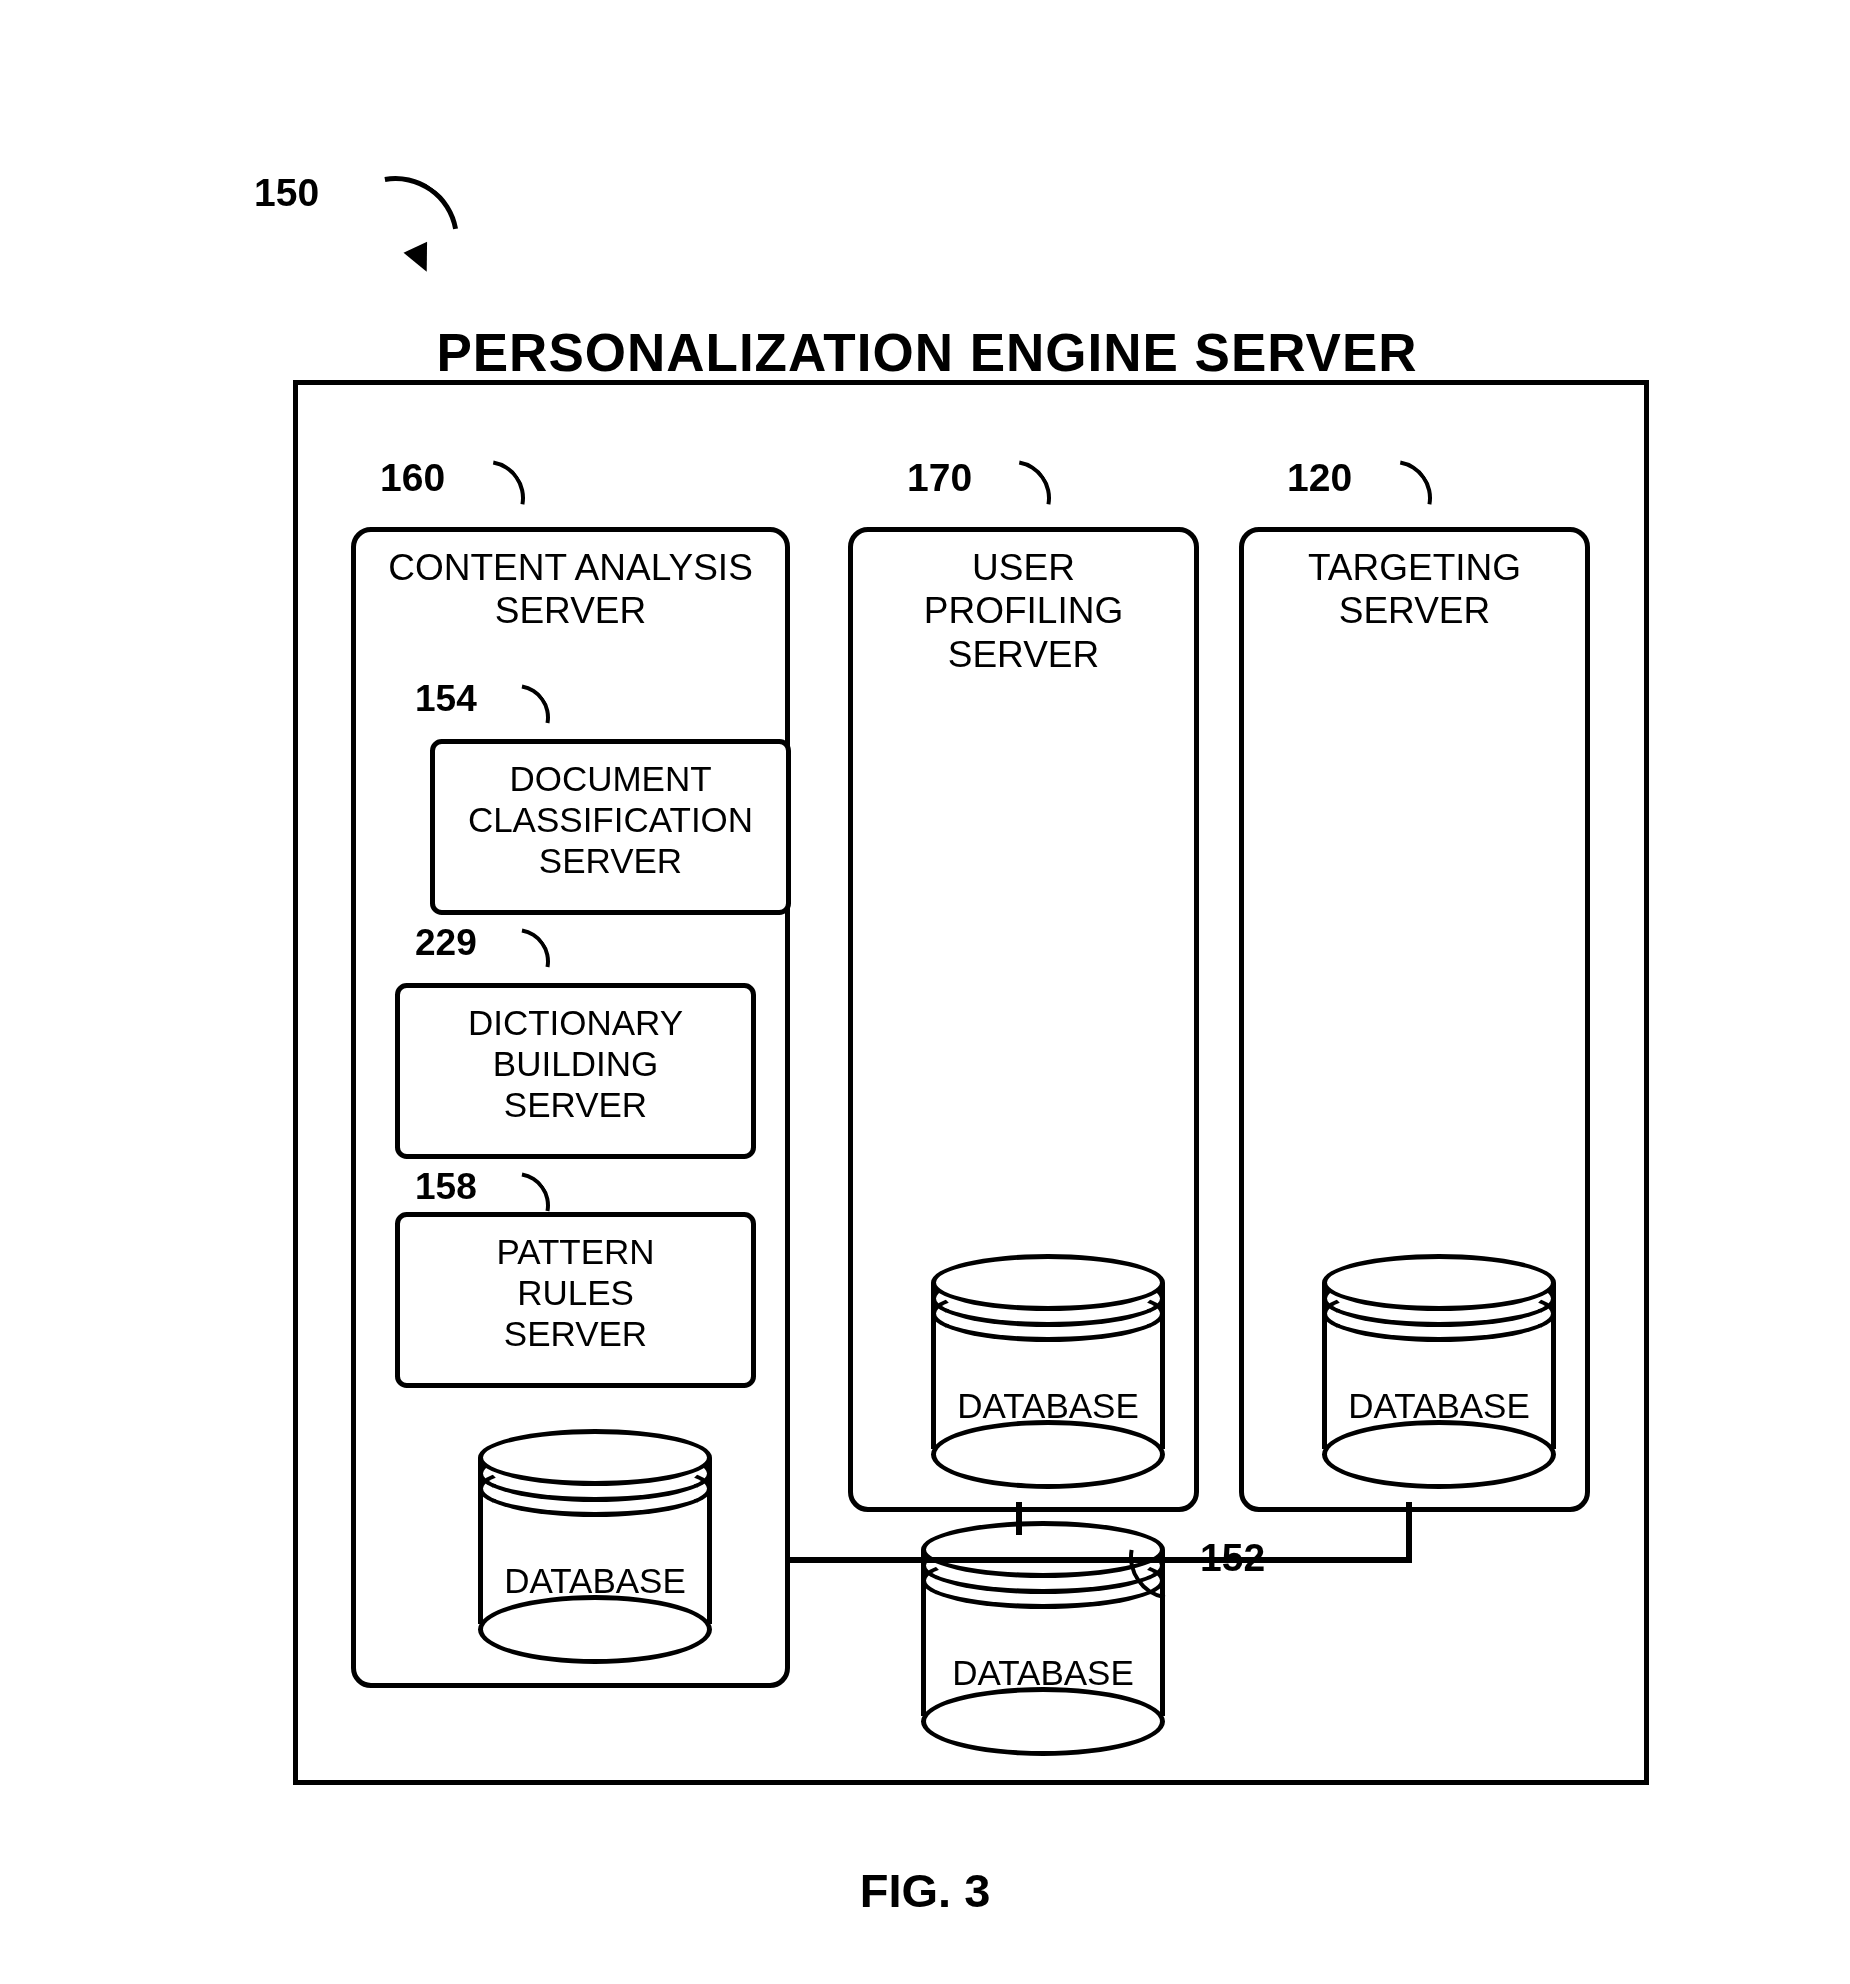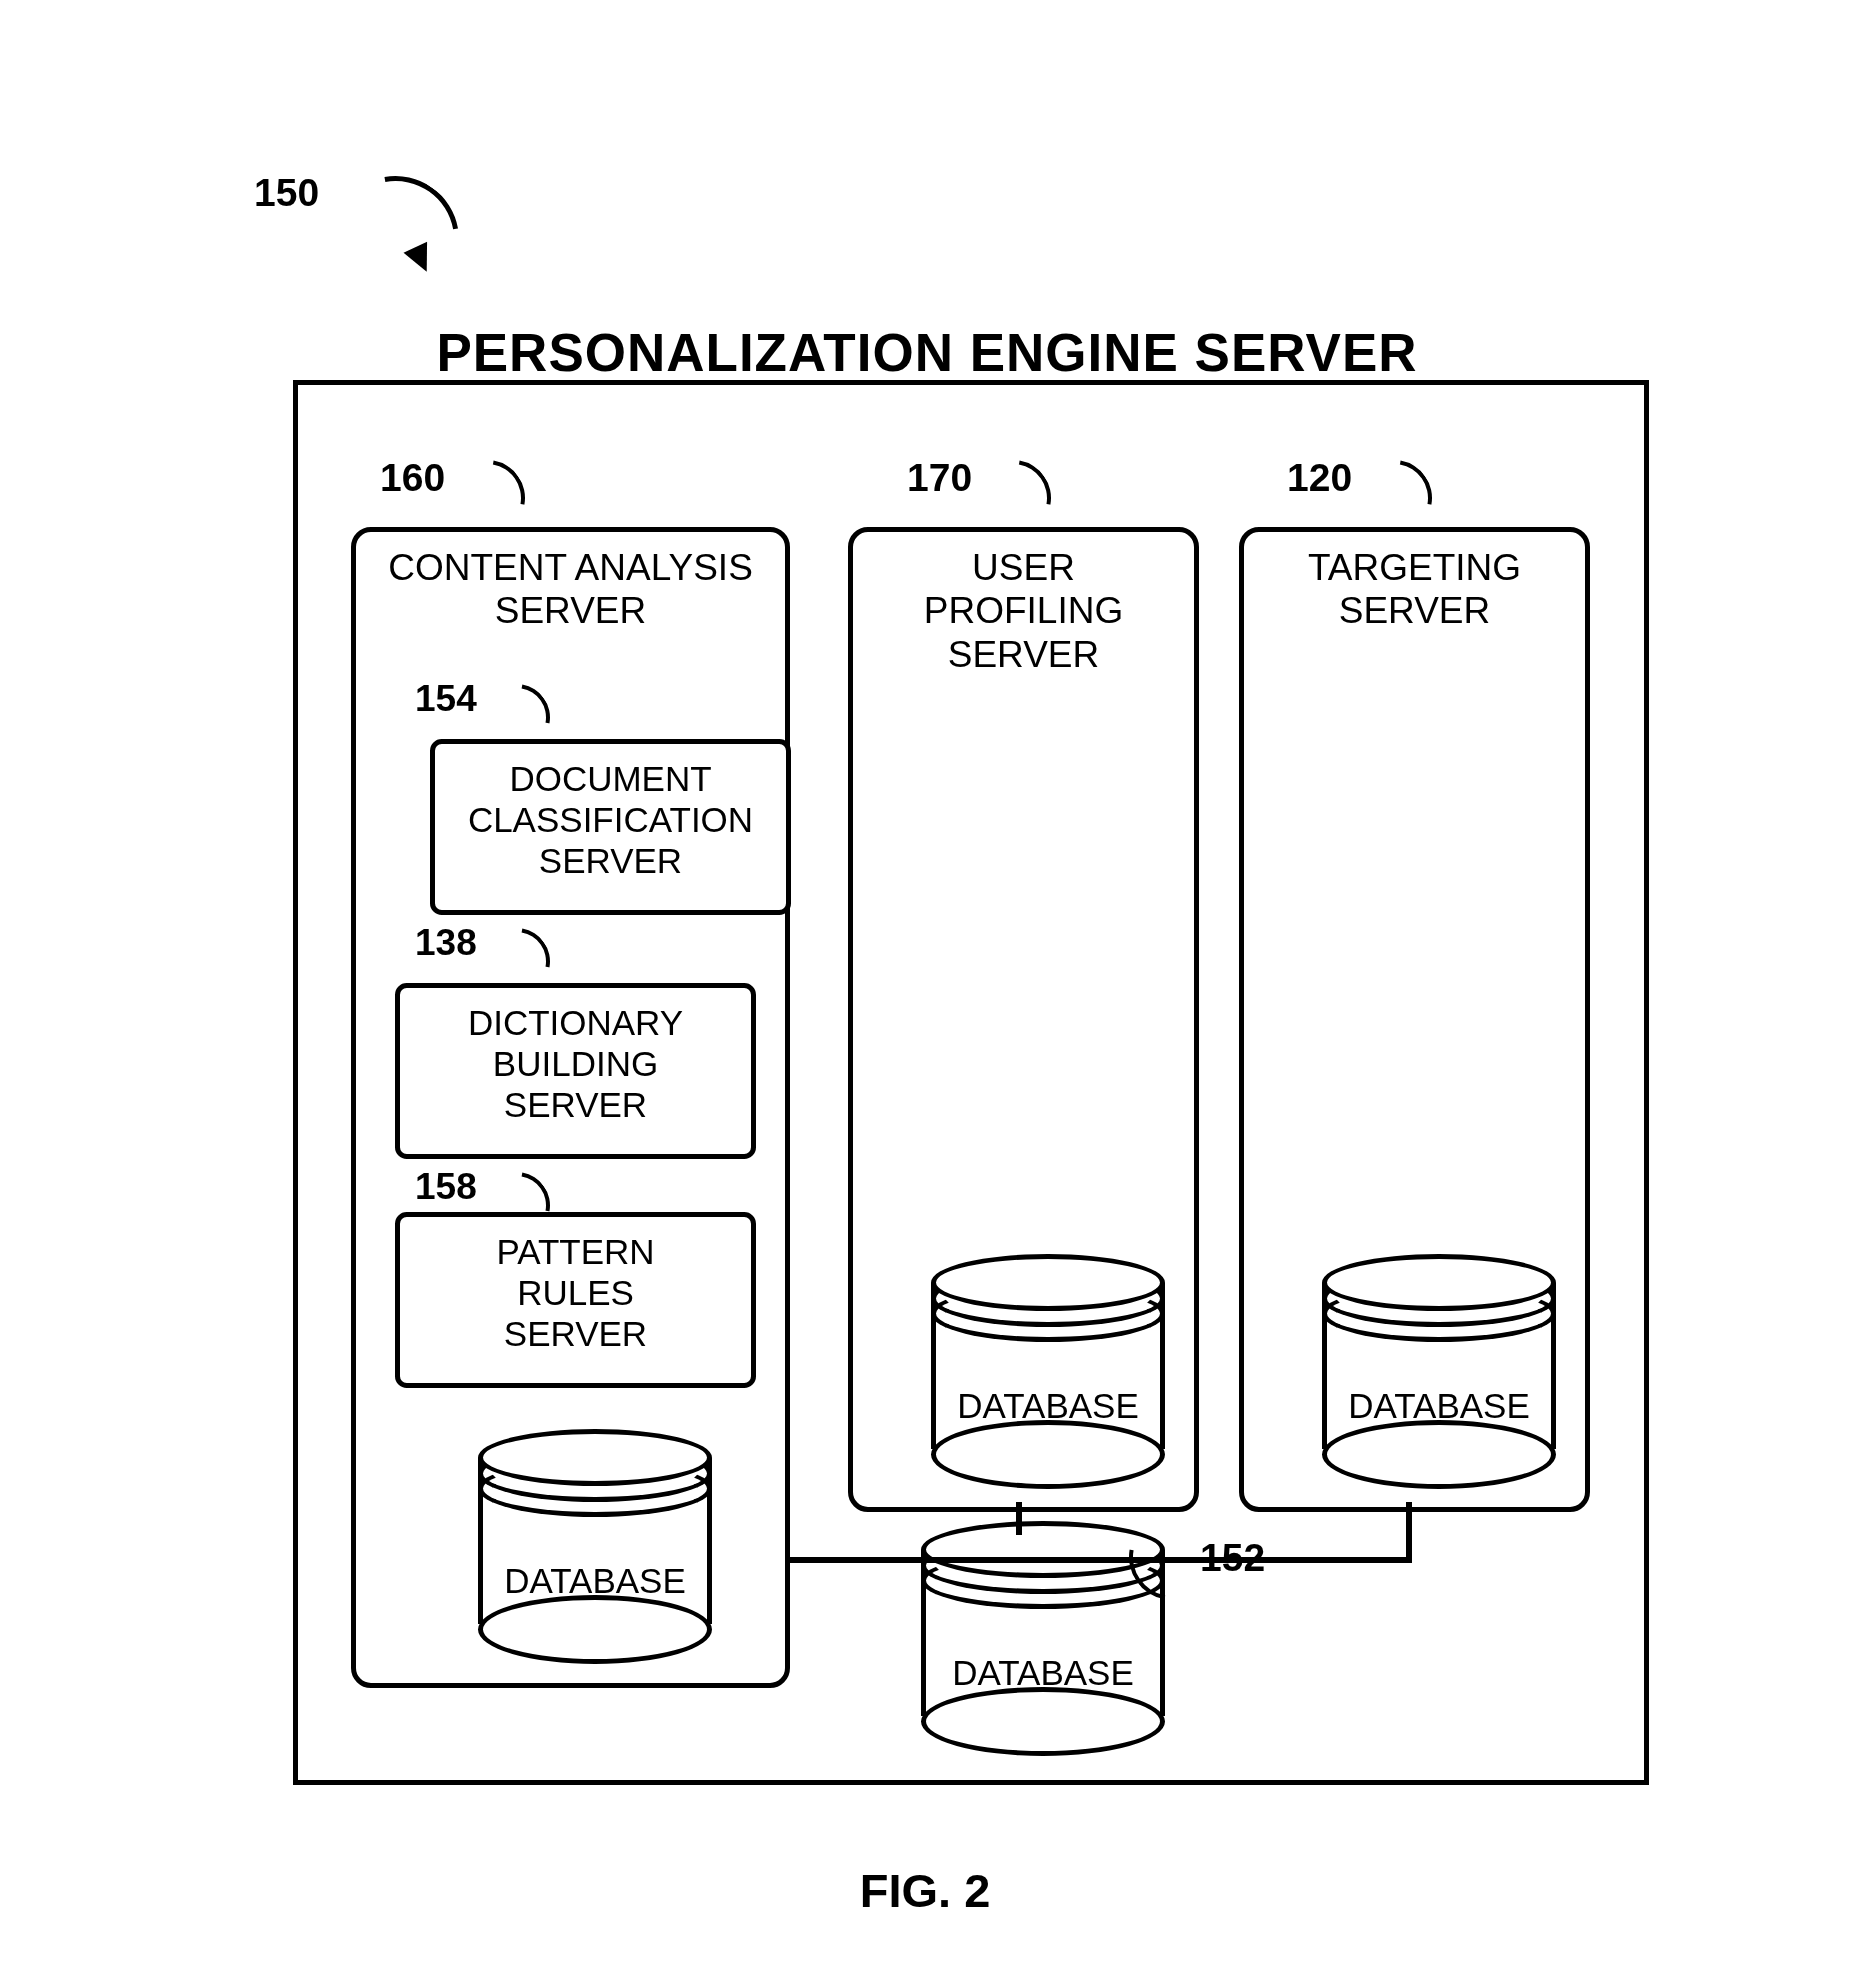--- a/index.html
+++ b/index.html
@@ -118,21 +118,21 @@
 
       <div class="abs ref-num" style="left:59px; top:146px; font-size:37px;">154</div>
       <div class="abs" style="left:127px; top:152px; width:59px; height:59px;
            border:4.9px solid #000; border-radius:50%;
            border-left-color:transparent; border-bottom-color:transparent; border-right-color:transparent;
            transform:rotate(55deg);"></div>
       <div class="abs inner-box" style="left:39px; top:207px; width:351px; height:166px;margin-left:35px;">
         <div class="abs box-label" style="top:13.7px; font-size:35px;">DOCUMENT<br>CLASSIFICATION<br>SERVER</div>
       </div>
 
-      <div class="abs ref-num" style="left:59px; top:390px; font-size:37px;">138</div>
+      <div class="abs ref-num" style="left:59px; top:390px; font-size:37px;">229</div>
       <div class="abs" style="left:127px; top:396px; width:59px; height:59px;
            border:4.9px solid #000; border-radius:50%;
            border-left-color:transparent; border-bottom-color:transparent; border-right-color:transparent;
            transform:rotate(55deg);"></div>
       <div class="abs inner-box" style="left:39px; top:451px; width:351px; height:166px;">
         <div class="abs box-label" style="top:13.7px; font-size:35px;">DICTIONARY<br>BUILDING<br>SERVER</div>
       </div>
 
       <div class="abs ref-num" style="left:59px; top:634px; font-size:37px;">158</div>
       <div class="abs" style="left:127px; top:640px; width:59px; height:59px;
@@ -206,16 +206,16 @@
        transform:rotate(-35deg);"></div>
   <div class="abs ref-num" style="left:1200px; top:1536px;">152</div>
 
   <div class="hline" style="left:786px; top:1557px; width:230px;"></div>
 
   <div class="vline" style="left:1016px; top:1502px; height:33px;"></div>
 
   <div class="hline" style="left:1016px; top:1557px; width:390px;"></div>
   <div class="vline" style="left:1406px; top:1502px; height:61px;"></div>
 
-  <div class="abs fig-title" style="left:0px; top:1863px; width:1850px;">FIG. 2</div>
+  <div class="abs fig-title" style="left:0px; top:1863px; width:1850px;">FIG. 3</div>
 
 </div>
 
 
 </body></html>

